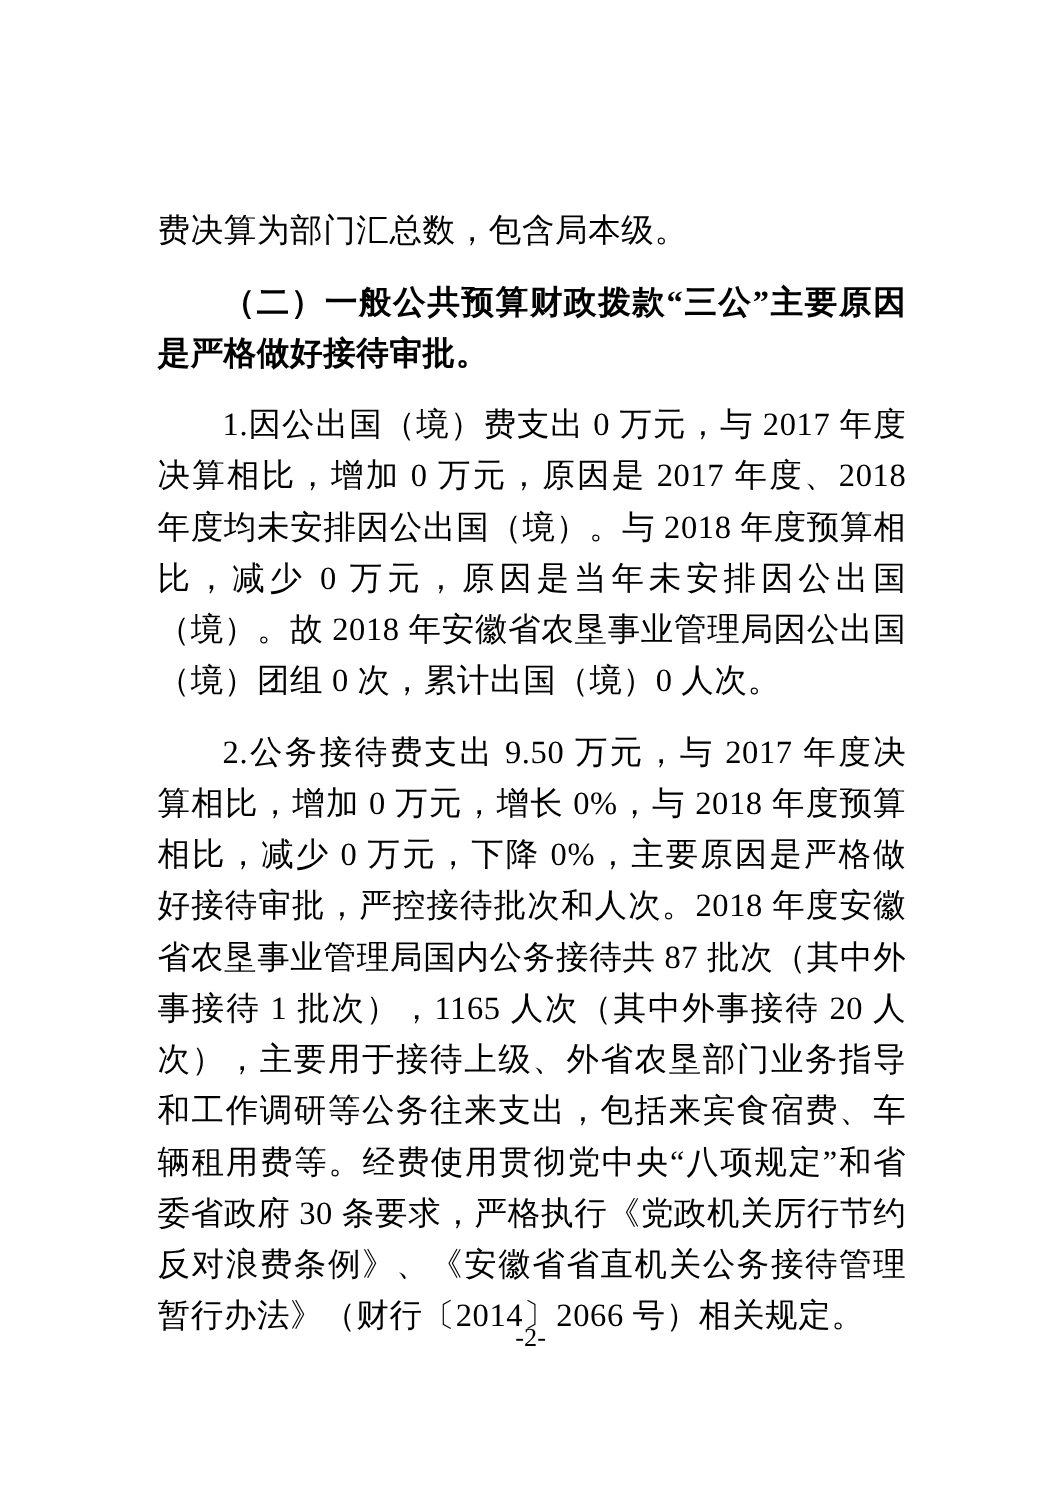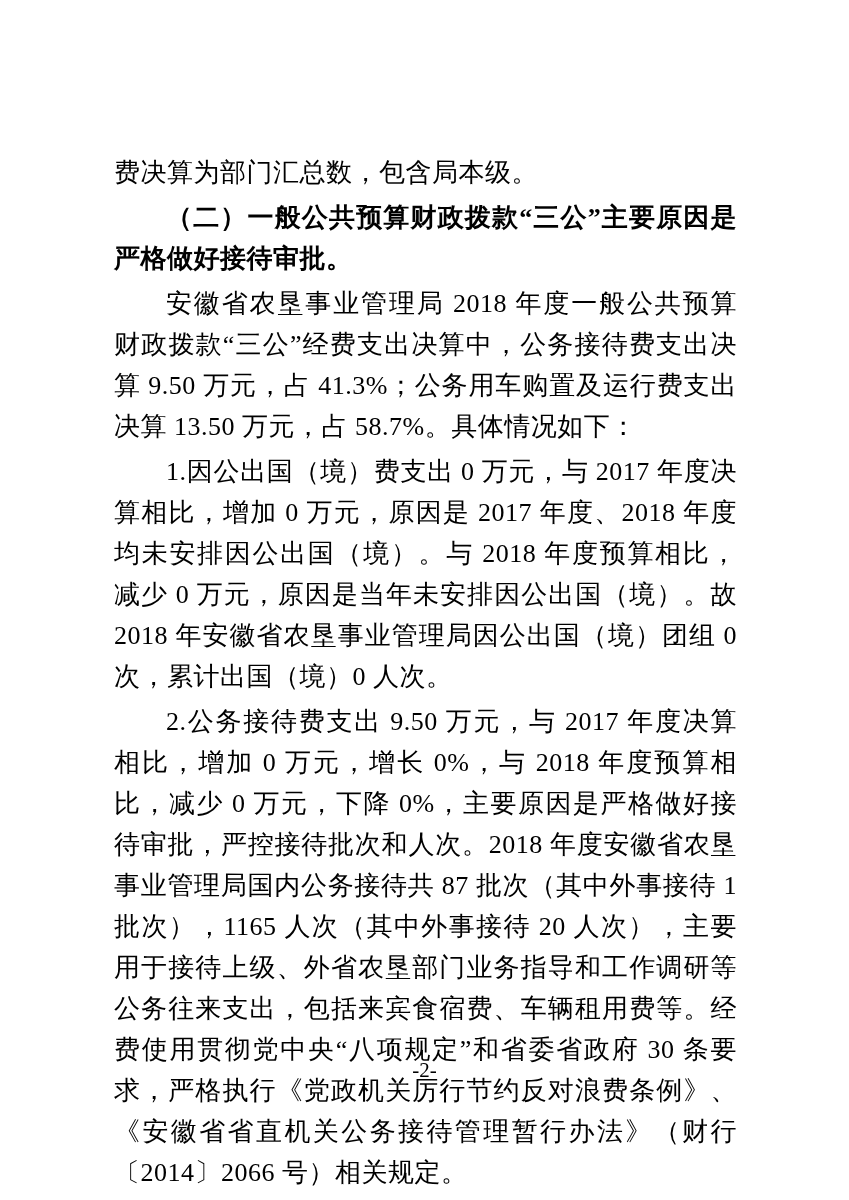--- a/index.html
+++ b/index.html
@@ -21,21 +21,21 @@
     left: 110px;
     top: 148px;
     width: 631px;
     font-size: 26px;
     line-height: 41px;
     text-align: justify;
     text-justify: inter-ideograph;
     letter-spacing: 0.5px;
   }
   .content p {
-    margin: 4px;
+    margin: 16px;
     padding: 0;
     font-family: Liberation Serif, serif;
   }
   .p-indent {
     text-indent: 2em;
   }
   .p-bold {
     font-weight: bold;
   }
   .footer {
@@ -49,18 +49,17 @@
     color: #000000;
   }
 </style>
 </head>
 <body>
 
 <div class="page">
   <div class="content">
     <p class="p-line">费决算为部门汇总数，包含局本级。</p>
     <p class="p-line p-indent p-bold">（二）一般公共预算财政拨款“三公”主要原因是严格做好接待审批。</p>
-    <p class="p-line p-indent">安徽省农垦事业管理局 2018 年度一般公共预算财政拨款“三公”经费支出决算中，公务接待费支出决算 9.50 万元，占 41.3%；公务用车购置及运行费支出决算 13.50 万元，占 58.7%。具体情况如下：</p>
     <p class="p-line p-indent">1.因公出国（境）费支出 0 万元，与 2017 年度决算相比，增加 0 万元，原因是 2017 年度、2018 年度均未安排因公出国（境）。与 2018 年度预算相比，减少 0 万元，原因是当年未安排因公出国（境）。故 2018 年安徽省农垦事业管理局因公出国（境）团组 0 次，累计出国（境）0 人次。</p>
     <p class="p-line p-indent">2.公务接待费支出 9.50 万元，与 2017 年度决算相比，增加 0 万元，增长 0%，与 2018 年度预算相比，减少 0 万元，下降 0%，主要原因是严格做好接待审批，严控接待批次和人次。2018 年度安徽省农垦事业管理局国内公务接待共 87 批次（其中外事接待 1 批次），1165 人次（其中外事接待 20 人次），主要用于接待上级、外省农垦部门业务指导和工作调研等公务往来支出，包括来宾食宿费、车辆租用费等。经费使用贯彻党中央“八项规定”和省委省政府 30 条要求，严格执行《党政机关厉行节约反对浪费条例》、《安徽省省直机关公务接待管理暂行办法》（财行〔2014〕2066 号）相关规定。</p>
   </div>
   <div class="footer">-2-</div>
 </div>
 
 </body></html>

